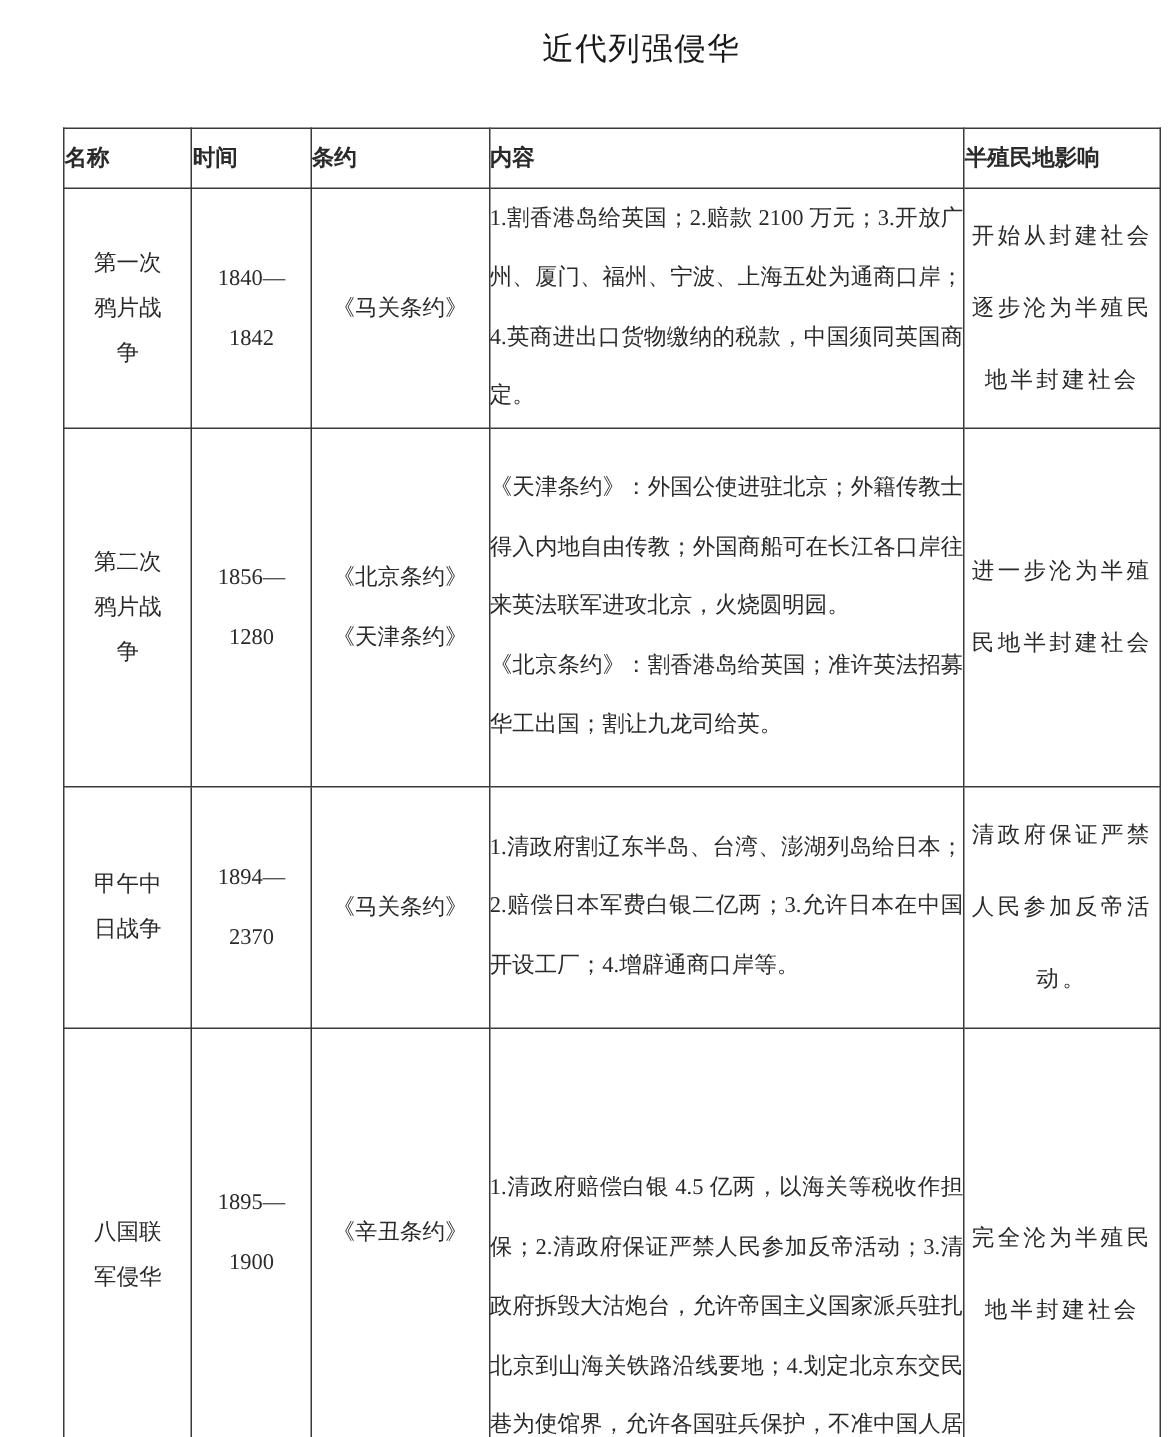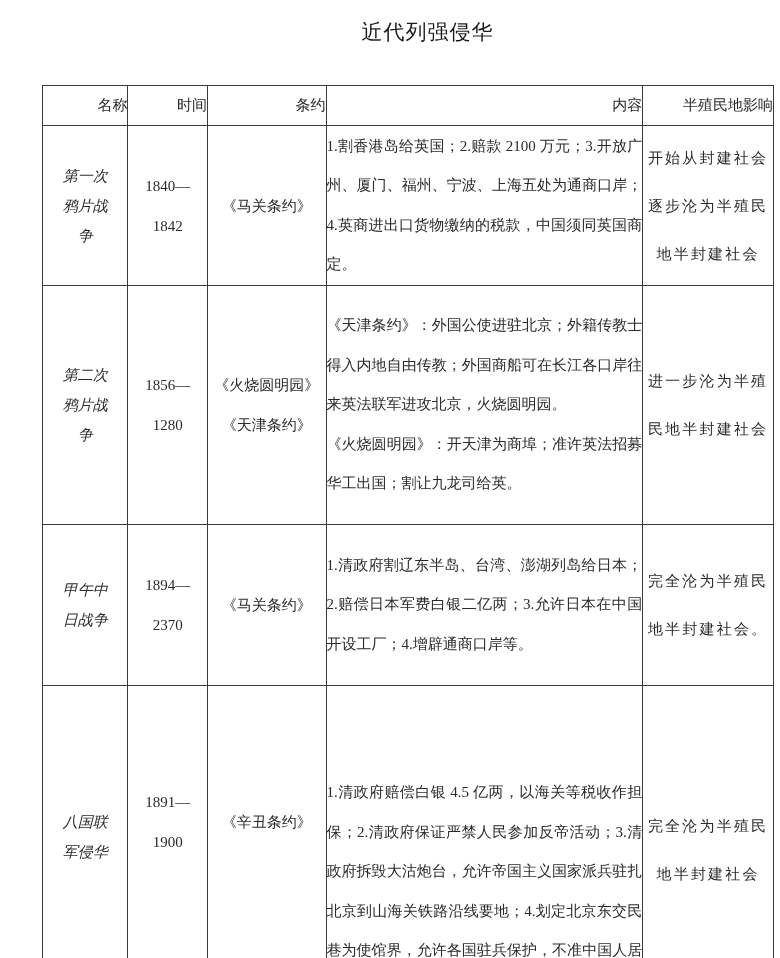--- a/index.html
+++ b/index.html
@@ -37,35 +37,35 @@
       font-size: 15px;
       color: #2a2a2a;
     }
     table.hist th, table.hist td {
       border: 1px solid #3a3a3a;
       vertical-align: middle;
       padding: 0;
     }
     table.hist th {
       height: 39px;
-      font-weight: normal;
-      text-align: right;
+      font-weight: bold;
+      text-align: left;
       font-size: 15px;
     }
     .c-name { width: 85px; }
     .c-time { width: 79px; }
     .c-treaty { width: 118px; }
     .c-content { width: 315px; }
     .c-impact { width: 130px; }
 
     td.name, td.time, td.treaty {
       text-align: center;
       line-height: 30px;
     }
-    td.name { padding: 0 14px; font-style: italic; }
+    td.name { padding: 0 14px; }
     td.time .line, td.name .line, td.treaty .line { display: block; }
     td.time { line-height: 40px; text-align: center; }
     td.treaty { line-height: 40px; }
     td.content {
       padding: 4px 8px 4px 10px;
       line-height: 39.5px;
       text-align: justify;
       vertical-align: top;
     }
     td.content .para { display: block; }
@@ -132,55 +132,55 @@
       <td class="name">
         <span class="line">第二次</span>
         <span class="line">鸦片战</span>
         <span class="line">争</span>
       </td>
       <td class="time">
         <span class="line">1856—</span>
         <span class="line">1280</span>
       </td>
       <td class="treaty">
-        <span class="line">《火烧圆明园》</span>
+        <span class="line">《北京条约》</span>
         <span class="line">《天津条约》</span>
       </td>
       <td class="content">
         <span class="para">《天津条约》：外国公使进驻北京；外籍传教士得入内地自由传教；外国商船可在长江各口岸往来英法联军进攻北京，火烧圆明园。</span>
-        <span class="para">《火烧圆明园》：开天津为商埠；准许英法招募华工出国；割让九龙司给英。</span>
+        <span class="para">《北京条约》：割香港岛给英国；准许英法招募华工出国；割让九龙司给英。</span>
       </td>
       <td class="impact">进一步沦为半殖民地半封建社会</td>
     </tr>
 
     <tr class="r3">
       <td class="name">
         <span class="line">甲午中</span>
         <span class="line">日战争</span>
       </td>
       <td class="time">
         <span class="line">1894—</span>
         <span class="line">2370</span>
       </td>
       <td class="treaty">
         <span class="line">《马关条约》</span>
       </td>
       <td class="content">
         <span class="para">1.清政府割辽东半岛、台湾、澎湖列岛给日本；2.赔偿日本军费白银二亿两；3.允许日本在中国开设工厂；4.增辟通商口岸等。</span>
       </td>
-      <td class="impact">完全沦为半殖民地半封建社会。</td>
+      <td class="impact">清政府保证严禁人民参加反帝活动。</td>
     </tr>
 
     <tr class="r4">
       <td class="name">
         <span class="line">八国联</span>
         <span class="line">军侵华</span>
       </td>
       <td class="time">
-        <span class="line">1891—</span>
+        <span class="line">1895—</span>
         <span class="line">1900</span>
       </td>
       <td class="treaty">
         <span class="line">《辛丑条约》</span>
       </td>
       <td class="content">
         <span class="para">1.清政府赔偿白银 4.5 亿两，以海关等税收作担保；2.清政府保证严禁人民参加反帝活动；3.清政府拆毁大沽炮台，允许帝国主义国家派兵驻扎北京到山海关铁路沿线要地；4.划定北京东交民巷为使馆界，允许各国驻兵保护，不准中国人居住。</span>
       </td>
       <td class="impact">完全沦为半殖民地半封建社会</td>
     </tr>

